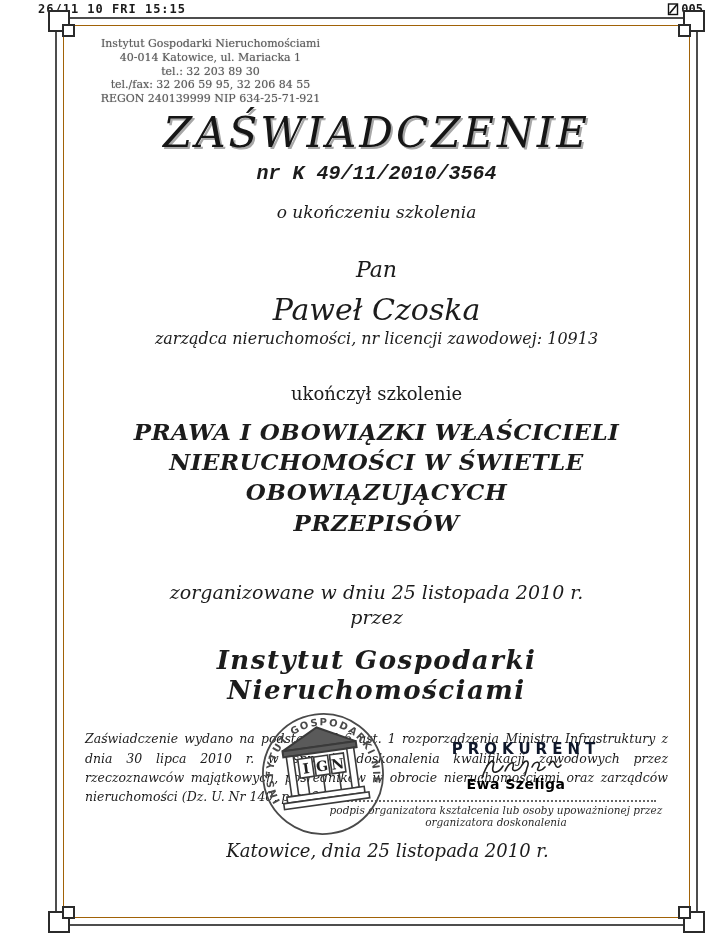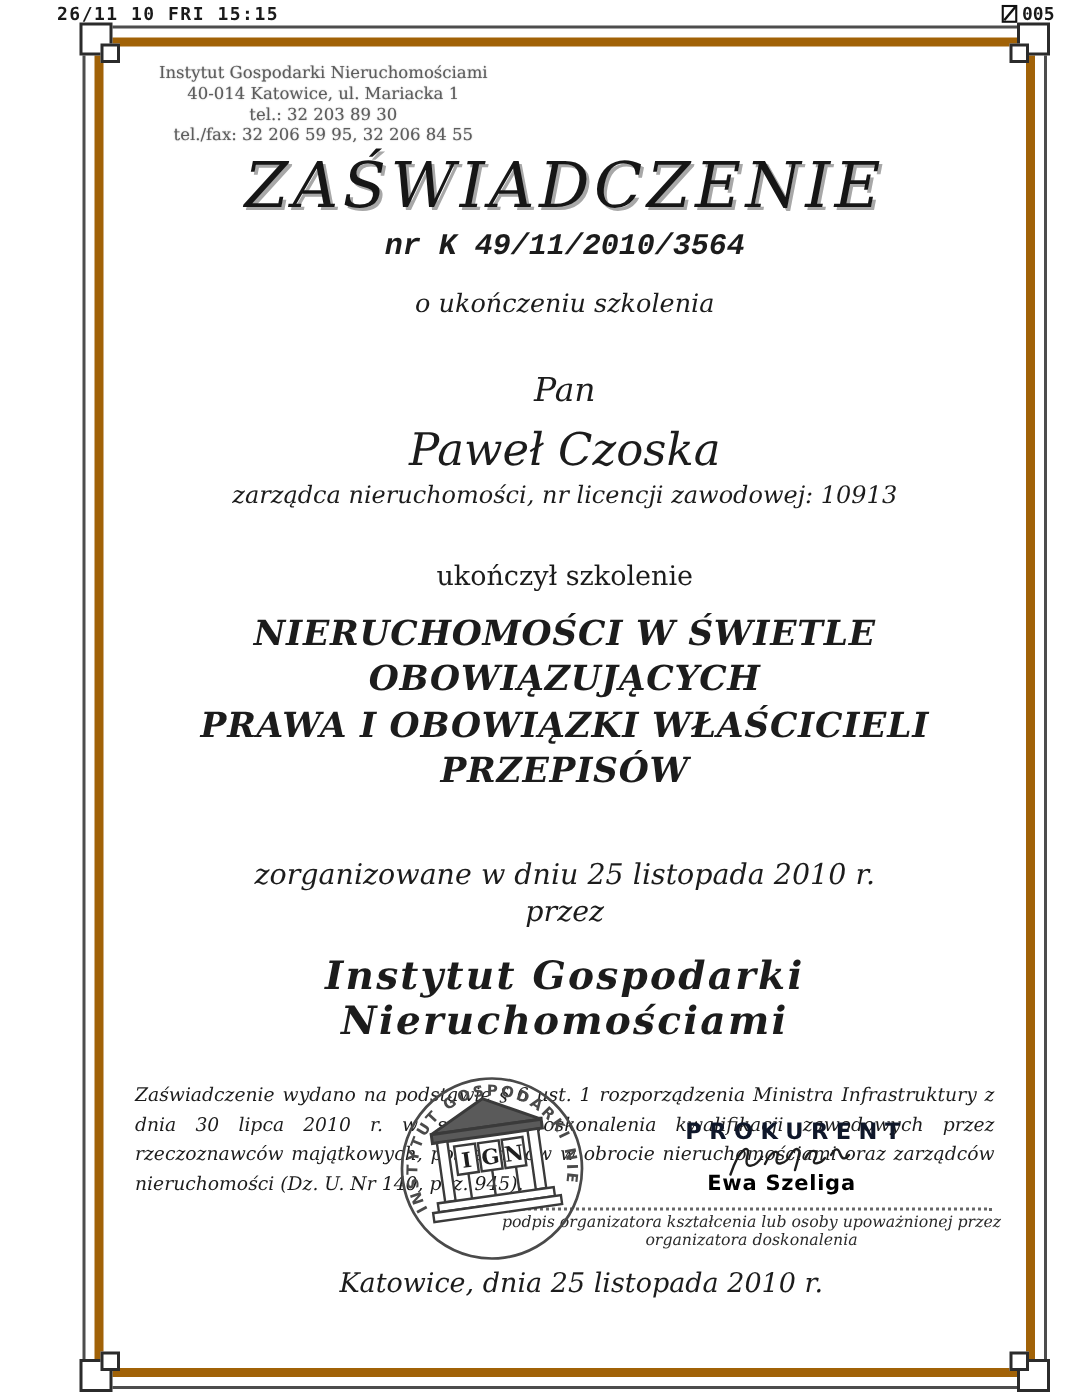--- a/index.html
+++ b/index.html
@@ -11,21 +11,21 @@
   .fax-header { position:absolute; top:2px; left:0; width:713px; height:16px;
                 font-family:"DejaVu Sans Mono", monospace; font-weight:bold;
                 font-size:12px; color:#1a1a1a; }
   .fax-left  { position:absolute; left:38px; top:0; letter-spacing:1px; }
   .fax-right { position:absolute; right:10px; top:0; display:flex; align-items:center; gap:1px; }
 
   
   .cert-outer { position:absolute; left:55px; top:17px; width:643px; height:909px;
                 border:2px solid #4d4d4d; }
   .cert { position:absolute; left:63px; top:25px; width:627px; height:893px;
-          border:6px solid #a16207; background:#fff; text-align:center; }
+          border:1px solid #a16207; background:#fff; text-align:center; }
   .corner { position:absolute; width:22px; height:22px; border:2px solid #2b2b2b; background:#fff; }
   .corner::after { content:""; position:absolute; width:9px; height:9px;
                    border:2px solid #2b2b2b; background:#fff; }
   .corner.tl { left:-16px; top:-16px; }  .corner.tl::after { right:-7px; bottom:-7px; }
   .corner.tr { right:-16px; top:-16px; } .corner.tr::after { left:-7px; bottom:-7px; }
   .corner.bl { left:-16px; bottom:-16px; }  .corner.bl::after { right:-7px; top:-7px; }
   .corner.br { right:-16px; bottom:-16px; } .corner.br::after { left:-7px; top:-7px; }
 
   
   .letterhead { margin:11px 0 0 14px; width:265px; text-align:center;
@@ -88,34 +88,35 @@
     <div class="corner tl"></div>
     <div class="corner tr"></div>
     <div class="corner bl"></div>
     <div class="corner br"></div>
 
     <div class="letterhead">
       <div>Instytut Gospodarki Nieruchomościami</div>
       <div>40-014 Katowice, ul. Mariacka 1</div>
       <div>tel.: 32 203 89 30</div>
       <div>tel./fax: 32 206 59 95, 32 206 84 55</div>
+      <div>REGON 240139999  NIP 634-25-71-921</div>
     </div>
 
     <div class="title">ZAŚWIADCZENIE</div>
     <div class="cert-number">nr K  49/11/2010/3564</div>
     <div class="subtitle">o ukończeniu szkolenia</div>
 
     <div class="salutation">Pan</div>
     <div class="recipient-name">Paweł Czoska</div>
     <div class="recipient-desc">zarządca nieruchomości, nr licencji zawodowej: 10913</div>
 
     <div class="completion">ukończył szkolenie</div>
     <div class="course">
+      <div>PRAWA I OBOWIĄZKI WŁAŚCICIELI</div>
       <div>NIERUCHOMOŚCI W ŚWIETLE OBOWIĄZUJĄCYCH</div>
-      <div>PRAWA I OBOWIĄZKI WŁAŚCICIELI</div>
       <div>PRZEPISÓW</div>
     </div>
 
     <div class="organized1">zorganizowane w dniu 25 listopada 2010 r.</div>
     <div class="organized2">przez</div>
     <div class="organizer">Instytut Gospodarki Nieruchomościami</div>
 
     <div class="legal">Zaświadczenie wydano na podstawie § 6 ust. 1 rozporządzenia Ministra Infrastruktury z dnia 30 lipca 2010 r. w sprawie doskonalenia kwalifikacji zawodowych przez rzeczoznawców majątkowych, pośredników w obrocie nieruchomościami oraz zarządców nieruchomości (Dz. U. Nr 140, poz. 945).</div>
 
     <svg class="stamp" width="162" height="152" viewBox="0 0 162 152">

